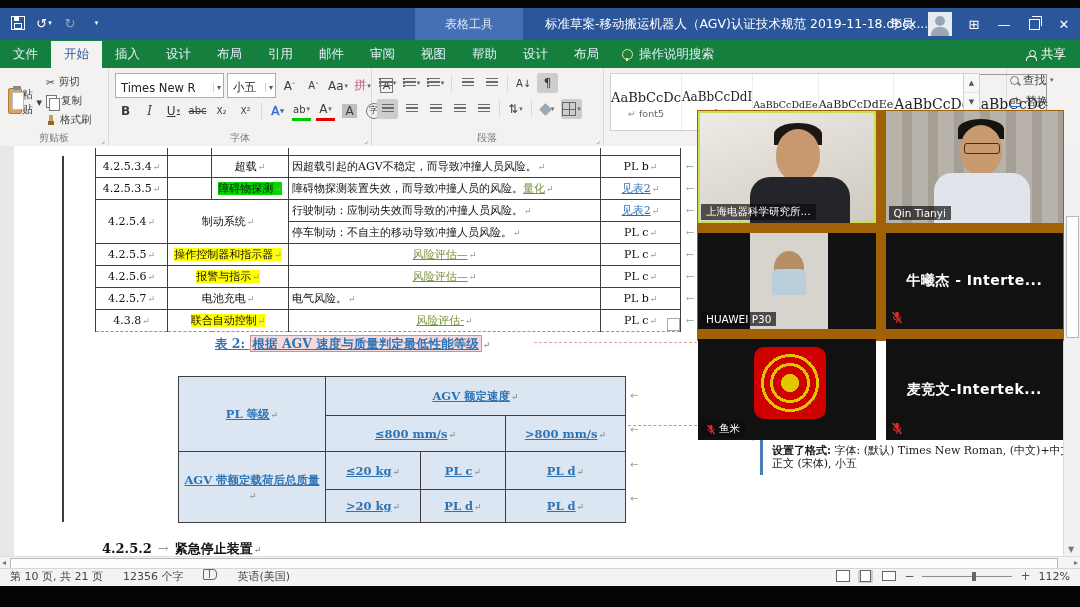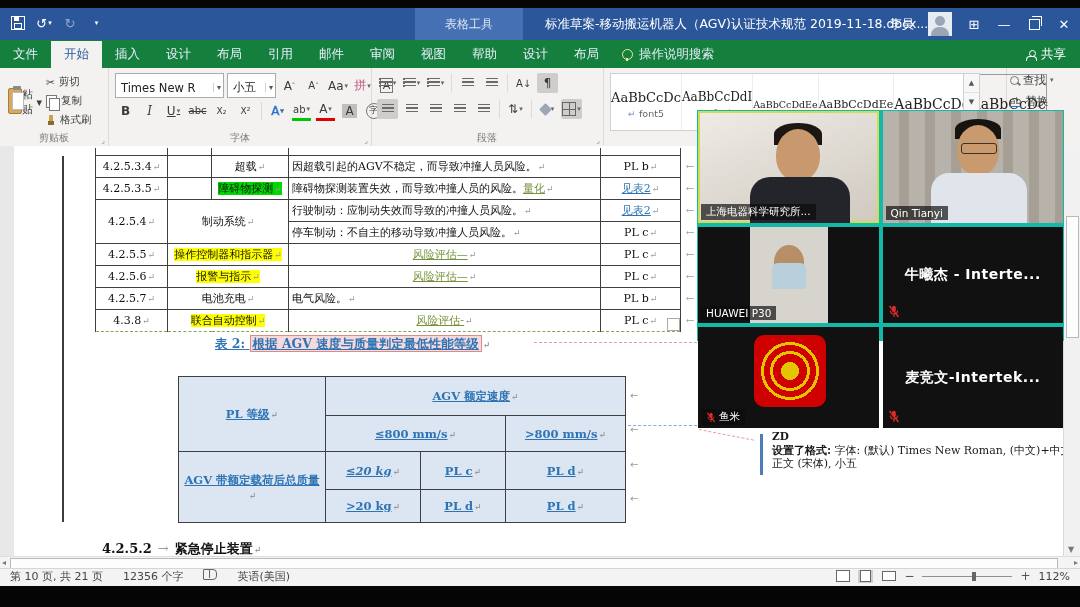--- a/index.html
+++ b/index.html
@@ -172,22 +172,22 @@
   .view-ic{width:15px;height:13px;display:inline-flex;align-items:center;justify-content:center;}
   .vi{width:9px;height:10px;border:1px solid #666;background:#fff;display:inline-block;}
   .vi.book{width:12px;background:linear-gradient(90deg,#fff 46%,#666 46%,#666 54%,#fff 54%);}
   .vi.web{height:8px;width:12px;}
   .view-ic.sel{background:#cfcdcb;}
   .zslider{width:90px;height:1px;background:#8f8f8f;position:relative;display:inline-block;}
   .zslider .knob{position:absolute;left:50px;top:-4px;width:4px;height:9px;background:#666;}
   .zpm{font-size:12px;color:#555;}
 
   
-  .meet{position:absolute;left:697px;top:110px;width:367px;height:231px;background:#14b8a6;z-index:50;
-        display:grid;grid-template-columns:1fr 1fr;grid-template-rows:112px 96px 101px;gap:4px;padding:1px;box-sizing:border-box;}
+  .meet{position:absolute;left:697px;top:110px;width:367px;height:231px;background:#a16207;z-index:50;
+        display:grid;grid-template-columns:1fr 1fr;grid-template-rows:112px 96px 101px;gap:10px;padding:1px;box-sizing:border-box;}
   .tile{position:relative;background:#111;overflow:hidden;}
   .tile .vlabel{position:absolute;left:3px;bottom:3px;background:rgba(12,12,12,.68);color:#fff;
                 font-size:10.5px;padding:1px 5px;display:flex;align-items:center;gap:3px;white-space:nowrap;}
   .tile .cname{position:absolute;inset:0;display:flex;align-items:center;justify-content:center;
                color:#fff;font-size:14px;font-weight:600;letter-spacing:.5px;}
   .micoff{position:absolute;left:5px;bottom:5px;}
   .t-video1{background:linear-gradient(160deg,#efece7 0%,#ddd8d0 55%,#cfc9c0 100%);outline:2px solid #cede53;outline-offset:-2px;}
   .t-video1 .head{position:absolute;left:78px;top:18px;width:44px;height:52px;border-radius:50% 50% 46% 46%;background:#c8996f;}
   .t-video1 .hair{position:absolute;left:76px;top:12px;width:48px;height:22px;border-radius:50% 50% 0 0;background:#1c1713;}
   .t-video1 .body{position:absolute;left:52px;top:66px;width:100px;height:46px;border-radius:20px 20px 0 0;background:#23252b;}
@@ -525,21 +525,21 @@
             <tr>
           <td rowspan="2" style="height:70px;"><span class="eoc">PL 等级</span></td>
           <td colspan="3" style="height:34px;"><span class="eoc">AGV 额定速度</span></td>
         </tr>
         <tr>
           <td colspan="2"><span class="eoc">≤800 mm/s</span></td>
           <td><span class="eoc">&gt;800 mm/s</span></td>
         </tr>
         <tr>
           <td rowspan="2" style="height:66px;"><span class="eoc">AGV 带额定载荷后总质量</span></td>
-          <td style="height:33px;font-style:italic;"><span class="eoc">≤20 kg</span></td>
+          <td style="height:33px;"><span class="eoc">≤20 kg</span></td>
           <td><span class="eoc">PL c</span></td>
           <td><span class="eoc">PL d</span></td>
         </tr>
         <tr>
           <td><span class="eoc">&gt;20 kg</span></td>
           <td><span class="eoc">PL d</span></td>
           <td><span class="eoc">PL d</span></td>
         </tr>
       </tbody>
         </table>

